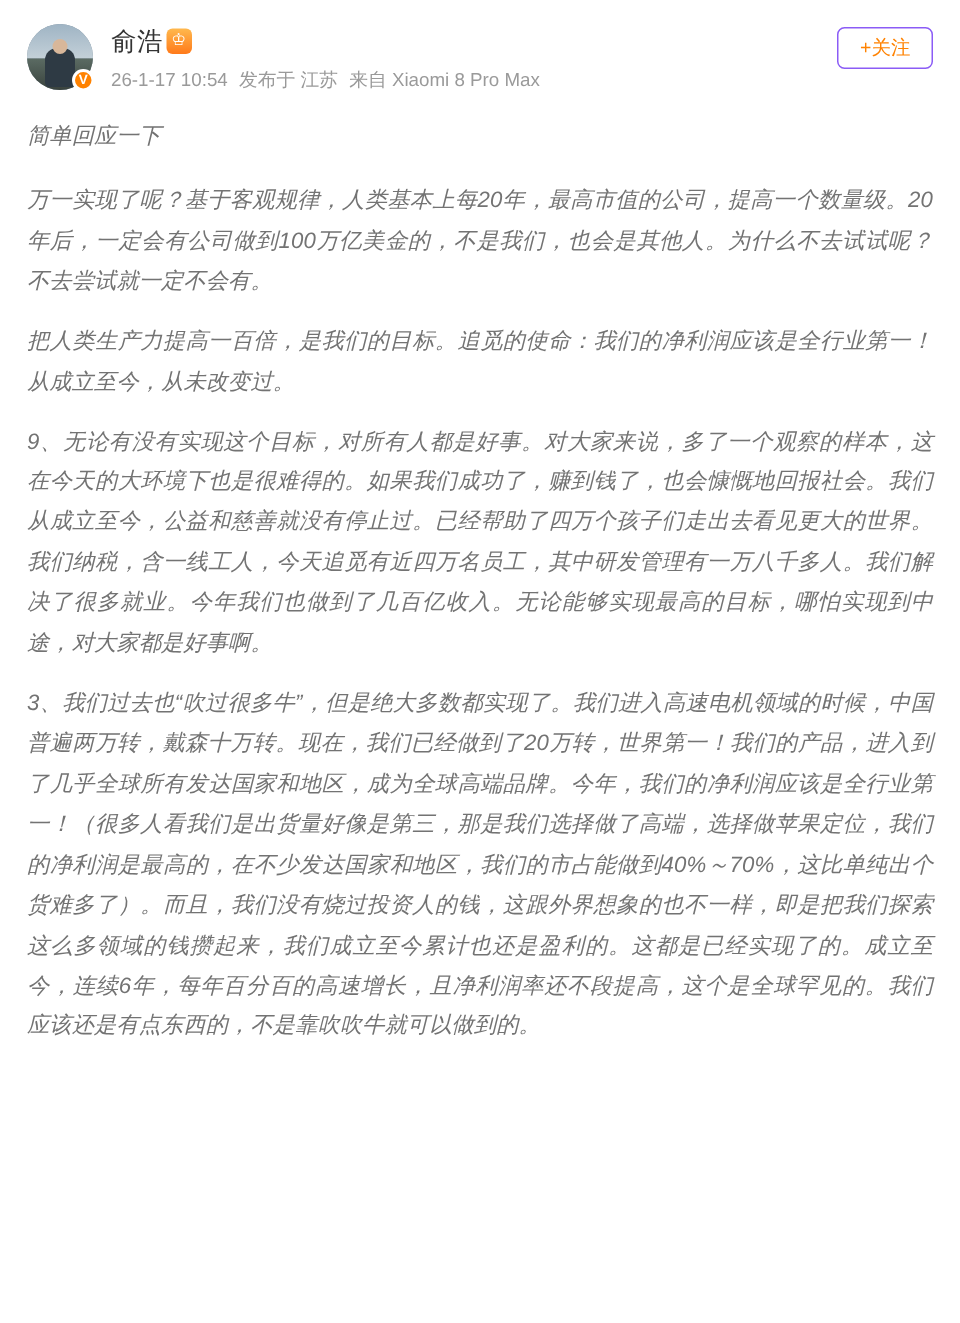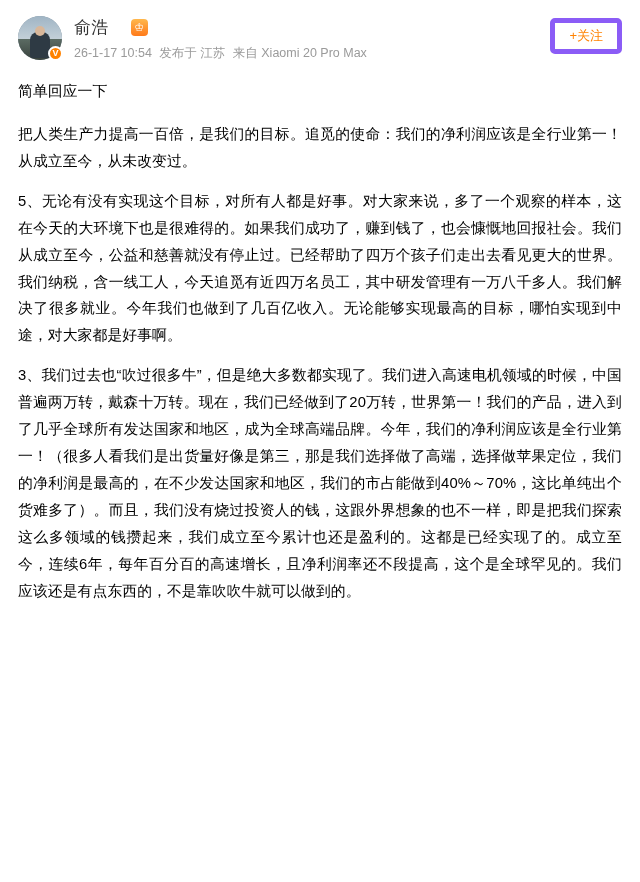--- a/index.html
+++ b/index.html
@@ -84,21 +84,21 @@
   }
   .meta {
     margin-left: 12px;
     padding-top: 2px;
     flex: 1 1 auto;
     min-width: 0;
   }
   .name-row {
     display: flex;
     align-items: center;
-    gap: 22px;
+    gap: 2px;
   }
   .nickname {
     font-size: 17px;
     color: #333333;
     font-weight: normal;
     letter-spacing: 0.3px;
   }
   .medal-icon {
     display: inline-block;
     width: 17px;
@@ -116,37 +116,38 @@
     color: #9a9a9a;
     white-space: nowrap;
     overflow: hidden;
     text-overflow: ellipsis;
   }
   .sub-row span { margin-right: 4px; }
   .follow-btn {
     position: absolute;
     right: 0;
     top: 4px;
-    border: 5px solid #8b5cf6;
+    border: 1px solid #8b5cf6;
     color: #ff8200;
     background: #ffffff;
     border-radius: 5px;
     font-size: 13px;
     padding: 5px 14px;
     cursor: pointer;
     font-family: "Liberation Sans", sans-serif;
     line-height: 1.2;
     white-space: nowrap;
   }
   .content {
     margin-top: 16px;
     font-size: 14.8px;
     line-height: 1.82;
-    color: #000000;
+    color: #737373;
     letter-spacing: 0.1px;
+    font-style: italic;
   }
   .content p {
     margin: 0 0 13px 0;
     text-align: justify;
   }
   .content p.first {
     margin-bottom: 16px;
   }
 </style>
 </head>
@@ -166,27 +167,28 @@
     </div>
 
     <div class="meta">
       <div class="name-row">
         <span class="nickname">俞浩</span>
         <span class="medal-icon">♔</span>
       </div>
       <div class="sub-row">
         <span>26-1-17 10:54</span>
         <span>发布于 江苏</span>
-        <span>来自 Xiaomi 20 Pro Max</span>
+        <span>来自 Xiaomi 8 Pro Max</span>
       </div>
     </div>
 
     <button class="follow-btn">+关注</button>
   </div>
 
   <div class="content">
     <p class="first">简单回应一下</p>
+    <p>万一实现了呢？基于客观规律，人类基本上每20年，最高市值的公司，提高一个数量级。20年后，一定会有公司做到100万亿美金的，不是我们，也会是其他人。为什么不去试试呢？不去尝试就一定不会有。</p>
     <p>把人类生产力提高一百倍，是我们的目标。追觅的使命：我们的净利润应该是全行业第一！从成立至今，从未改变过。</p>
-    <p>5、无论有没有实现这个目标，对所有人都是好事。对大家来说，多了一个观察的样本，这在今天的大环境下也是很难得的。如果我们成功了，赚到钱了，也会慷慨地回报社会。我们从成立至今，公益和慈善就没有停止过。已经帮助了四万个孩子们走出去看见更大的世界。我们纳税，含一线工人，今天追觅有近四万名员工，其中研发管理有一万八千多人。我们解决了很多就业。今年我们也做到了几百亿收入。无论能够实现最高的目标，哪怕实现到中途，对大家都是好事啊。</p>
+    <p>9、无论有没有实现这个目标，对所有人都是好事。对大家来说，多了一个观察的样本，这在今天的大环境下也是很难得的。如果我们成功了，赚到钱了，也会慷慨地回报社会。我们从成立至今，公益和慈善就没有停止过。已经帮助了四万个孩子们走出去看见更大的世界。我们纳税，含一线工人，今天追觅有近四万名员工，其中研发管理有一万八千多人。我们解决了很多就业。今年我们也做到了几百亿收入。无论能够实现最高的目标，哪怕实现到中途，对大家都是好事啊。</p>
     <p>3、我们过去也“吹过很多牛”，但是绝大多数都实现了。我们进入高速电机领域的时候，中国普遍两万转，戴森十万转。现在，我们已经做到了20万转，世界第一！我们的产品，进入到了几乎全球所有发达国家和地区，成为全球高端品牌。今年，我们的净利润应该是全行业第一！（很多人看我们是出货量好像是第三，那是我们选择做了高端，选择做苹果定位，我们的净利润是最高的，在不少发达国家和地区，我们的市占能做到40%～70%，这比单纯出个货难多了）。而且，我们没有烧过投资人的钱，这跟外界想象的也不一样，即是把我们探索这么多领域的钱攒起来，我们成立至今累计也还是盈利的。这都是已经实现了的。成立至今，连续6年，每年百分百的高速增长，且净利润率还不段提高，这个是全球罕见的。我们应该还是有点东西的，不是靠吹吹牛就可以做到的。</p>
   </div>
 
 </div>
 
 </body></html>

